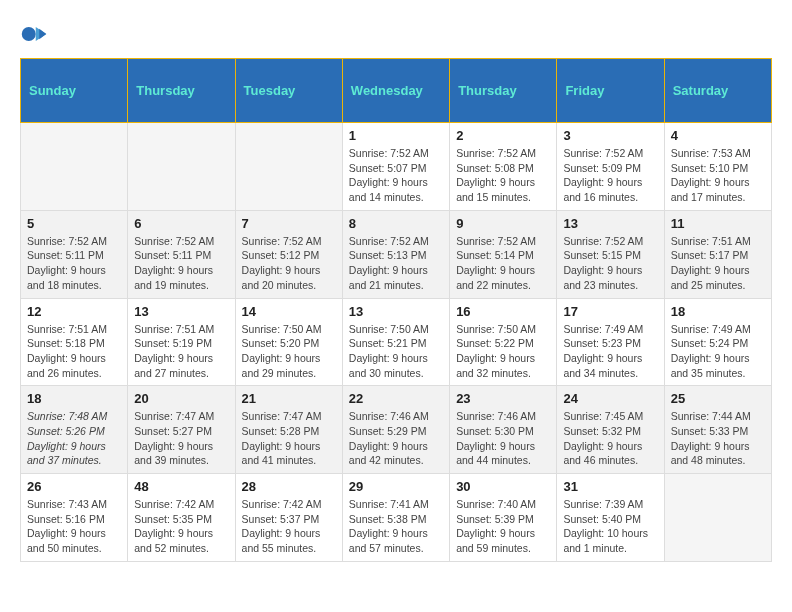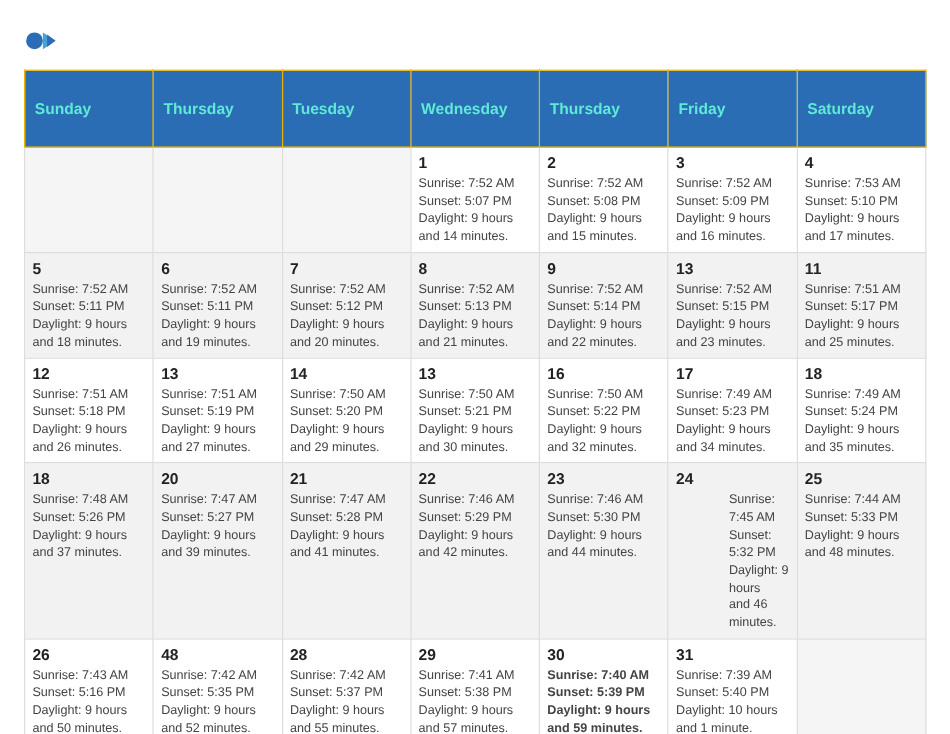--- a/index.html
+++ b/index.html
@@ -256,21 +256,21 @@
           <div class="day-num">18</div>
           <div class="day-info" style="white-space: pre-line;">Sunrise: 7:49 AM
 Sunset: 5:24 PM
 Daylight: 9 hours
 and 35 minutes.</div>
         </td>
       </tr>
       <tr>
         <td>
           <div class="day-num">18</div>
-          <div class="day-info" style="white-space: pre-line;">Sunrise: 7:48 AM
+          <div class="day-info" style="white-space: pre-line; font-style: italic;">Sunrise: 7:48 AM
 Sunset: 5:26 PM
 Daylight: 9 hours
 and 37 minutes.</div>
         </td>
         <td>
           <div class="day-num">20</div>
           <div class="day-info" style="white-space: pre-line;">Sunrise: 7:47 AM
 Sunset: 5:27 PM
 Daylight: 9 hours
 and 39 minutes.</div>
@@ -291,21 +291,21 @@
         </td>
         <td>
           <div class="day-num">23</div>
           <div class="day-info" style="white-space: pre-line;">Sunrise: 7:46 AM
 Sunset: 5:30 PM
 Daylight: 9 hours
 and 44 minutes.</div>
         </td>
         <td>
           <div class="day-num">24</div>
-          <div class="day-info" style="white-space: pre-line; margin-left: 44px;">Sunrise: 7:45 AM
+          <div class="day-info" style="white-space: pre-line;">Sunrise: 7:45 AM
 Sunset: 5:32 PM
 Daylight: 9 hours
 and 46 minutes.</div>
         </td>
         <td>
           <div class="day-num">25</div>
           <div class="day-info" style="white-space: pre-line;">Sunrise: 7:44 AM
 Sunset: 5:33 PM
 Daylight: 9 hours
 and 48 minutes.</div>
@@ -335,21 +335,21 @@
         </td>
         <td>
           <div class="day-num">29</div>
           <div class="day-info" style="white-space: pre-line;">Sunrise: 7:41 AM
 Sunset: 5:38 PM
 Daylight: 9 hours
 and 57 minutes.</div>
         </td>
         <td>
           <div class="day-num">30</div>
-          <div class="day-info" style="white-space: pre-line; font-weight: bold;">Sunrise: 7:40 AM
+          <div class="day-info" style="white-space: pre-line;">Sunrise: 7:40 AM
 Sunset: 5:39 PM
 Daylight: 9 hours
 and 59 minutes.</div>
         </td>
         <td>
           <div class="day-num">31</div>
           <div class="day-info" style="white-space: pre-line;">Sunrise: 7:39 AM
 Sunset: 5:40 PM
 Daylight: 10 hours
 and 1 minute.</div>

